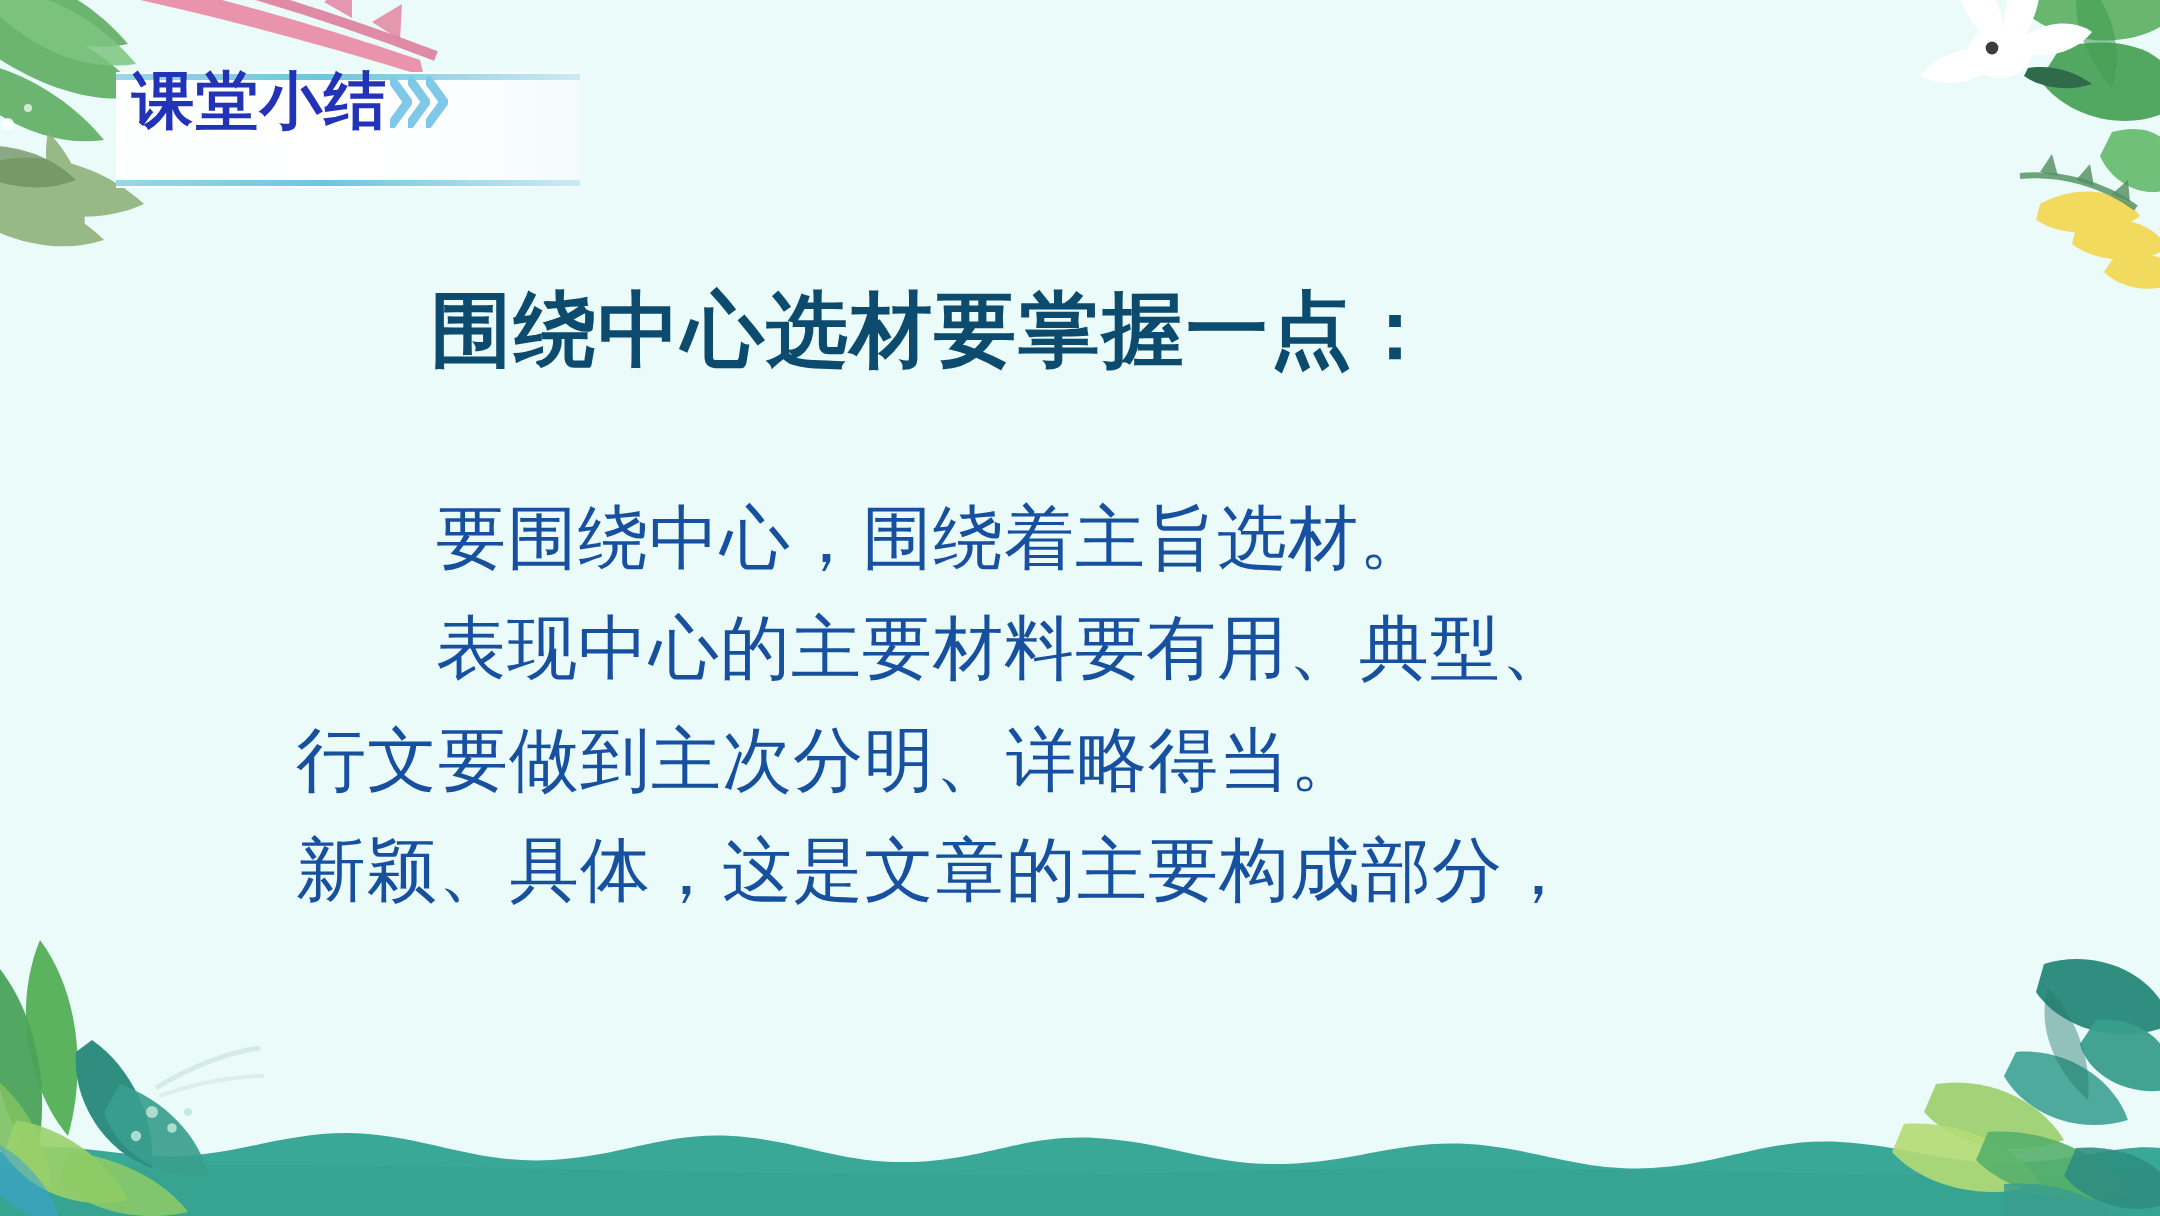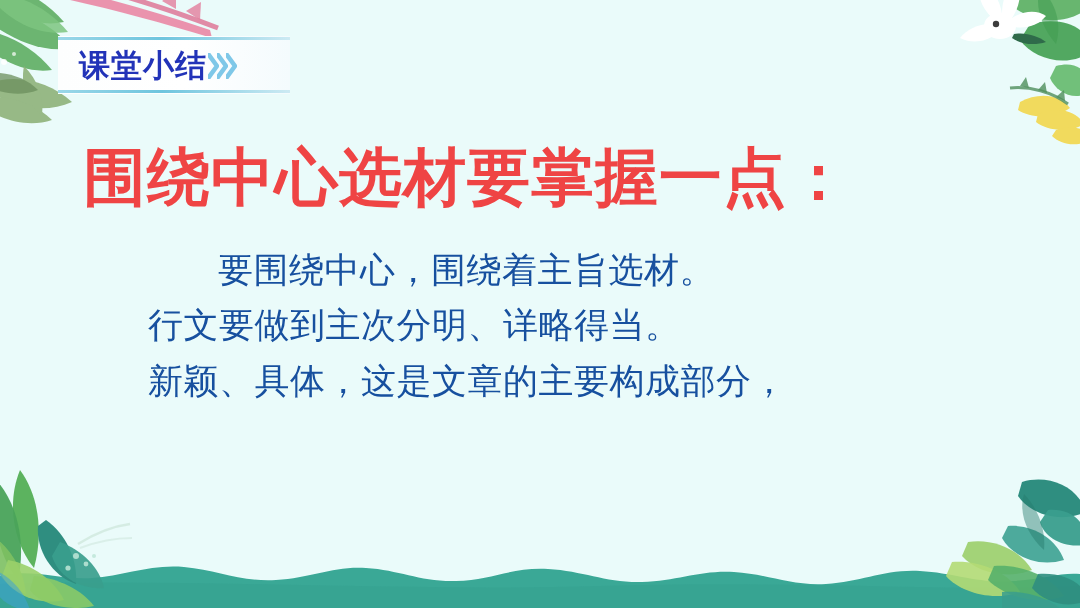--- a/index.html
+++ b/index.html
@@ -59,22 +59,22 @@
     width: 100%;
     height: 3px;
     background: linear-gradient(90deg, #9ad7e8 0%, #6ec5de 45%, #cdeaf3 100%);
   }
   .badge-rule.top { top: 1px; }
   .badge-rule.bottom { bottom: 1px; }
   .badge-inner {
     position: absolute;
     inset: 0;
     display: flex;
-    align-items: center;
-    padding-left: 21px;
+    align-items: flex-start;
+    padding-left: 8px;
   }
   .badge-text {
     font-size: 31px;
     font-weight: bold;
     color: #2233b8;
     letter-spacing: 1px;
     line-height: 1;
     white-space: nowrap;
   }
   .chevrons {
@@ -89,23 +89,23 @@
     margin-left: -2px;
   }
 
   
   .headline {
     position: absolute;
     left: 0;
     top: 143px;
     width: 934px;
     text-align: center;
-    font-size: 63px;
+    font-size: 41px;
     font-weight: bold;
-    color: #ef4444;
+    color: #0c4a6e;
     letter-spacing: 1px;
     line-height: 1.12;
     white-space: nowrap;
   }
 
   
   .body-block {
     position: absolute;
     left: 148px;
     top: 243px;
@@ -259,17 +259,18 @@
           <path d="M1 2 L9 13 L1 24" stroke="#7fc8e8" stroke-width="4.5" fill="none" stroke-linecap="square"></path>
         </svg>
       </span>
     </div>
   </div>
 
   <div class="headline">围绕中心选材要掌握一点：</div>
 
   <div class="body-block">
     <div class="body-line indent">要围绕中心，围绕着主旨选材。</div>
+    <div class="body-line indent">表现中心的主要材料要有用、典型、</div>
     <div class="body-line">行文要做到主次分明、详略得当。</div>
     <div class="body-line">新颖、具体，这是文章的主要构成部分，</div>
   </div>
 
 </div>
 
 </body></html>

